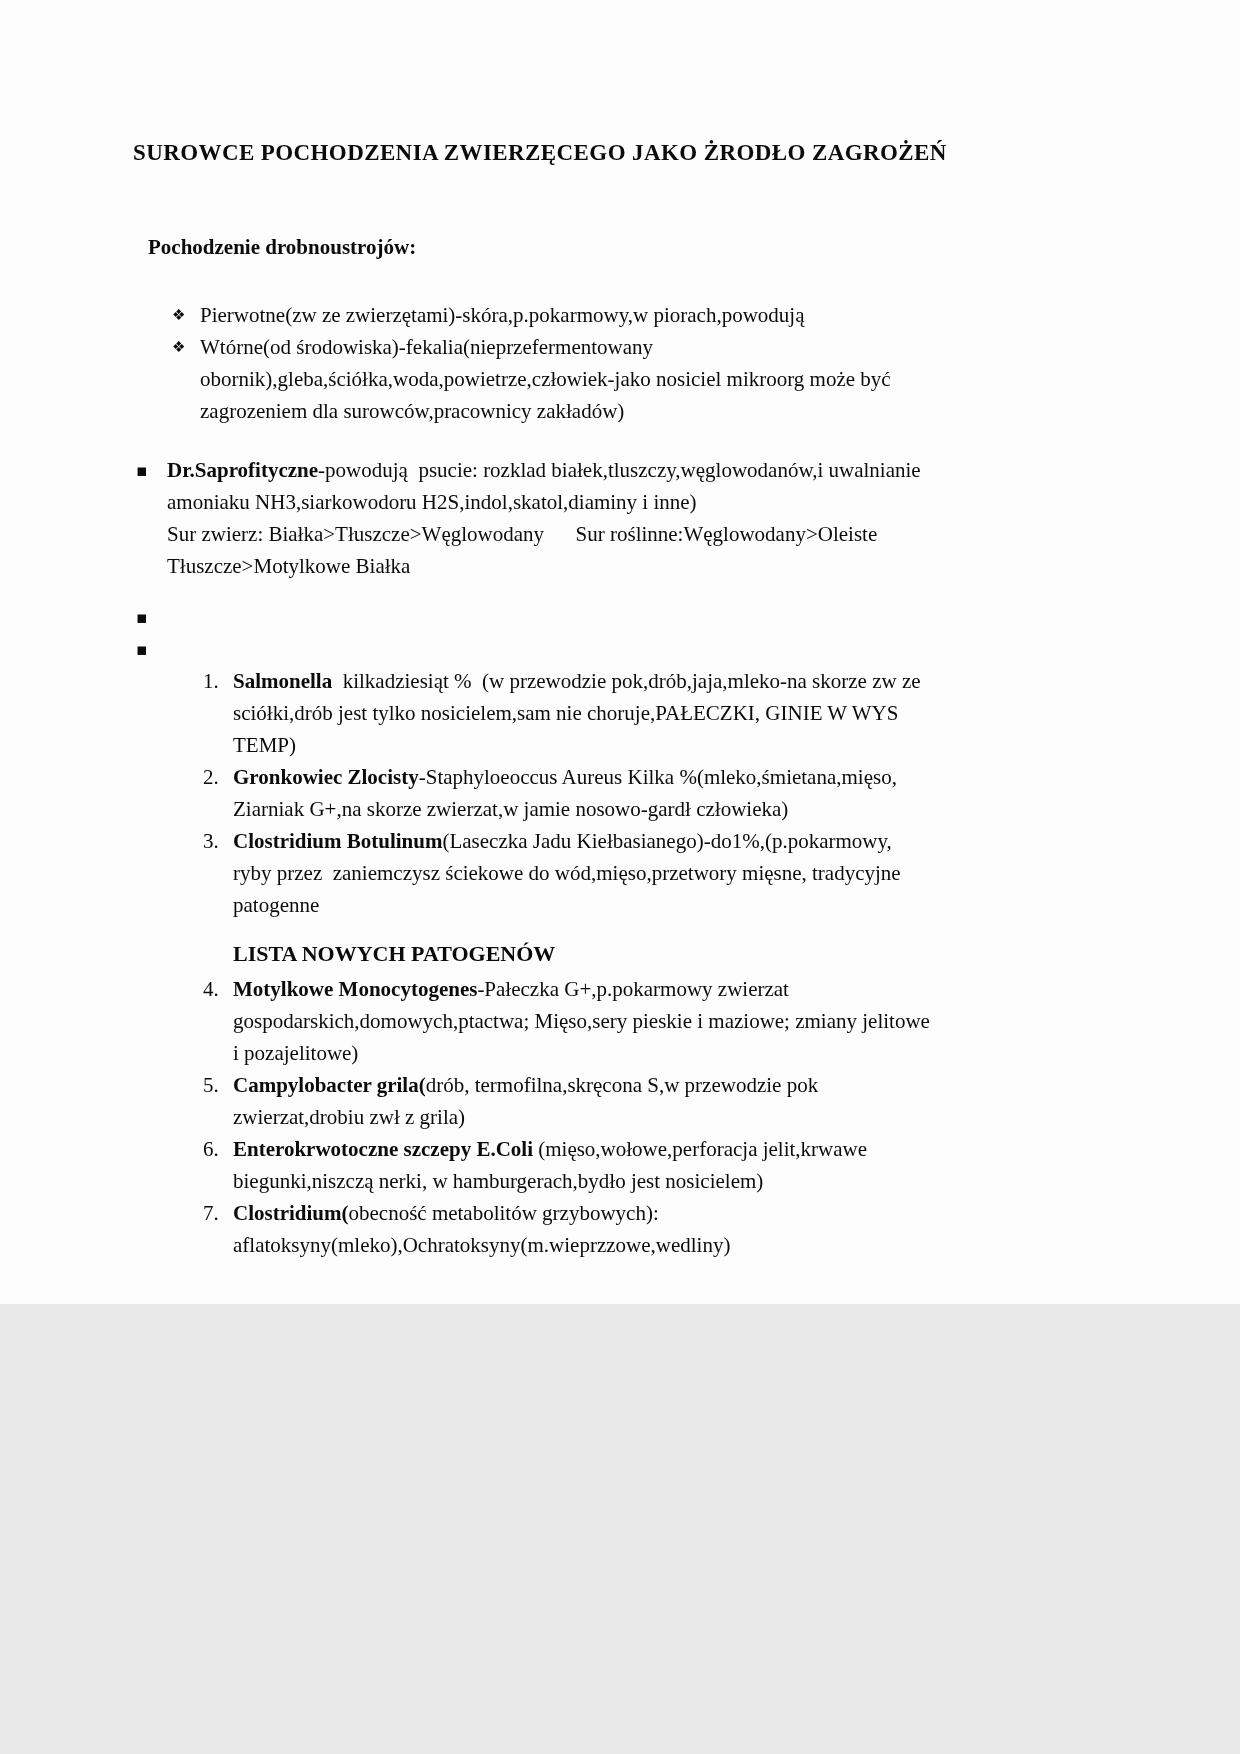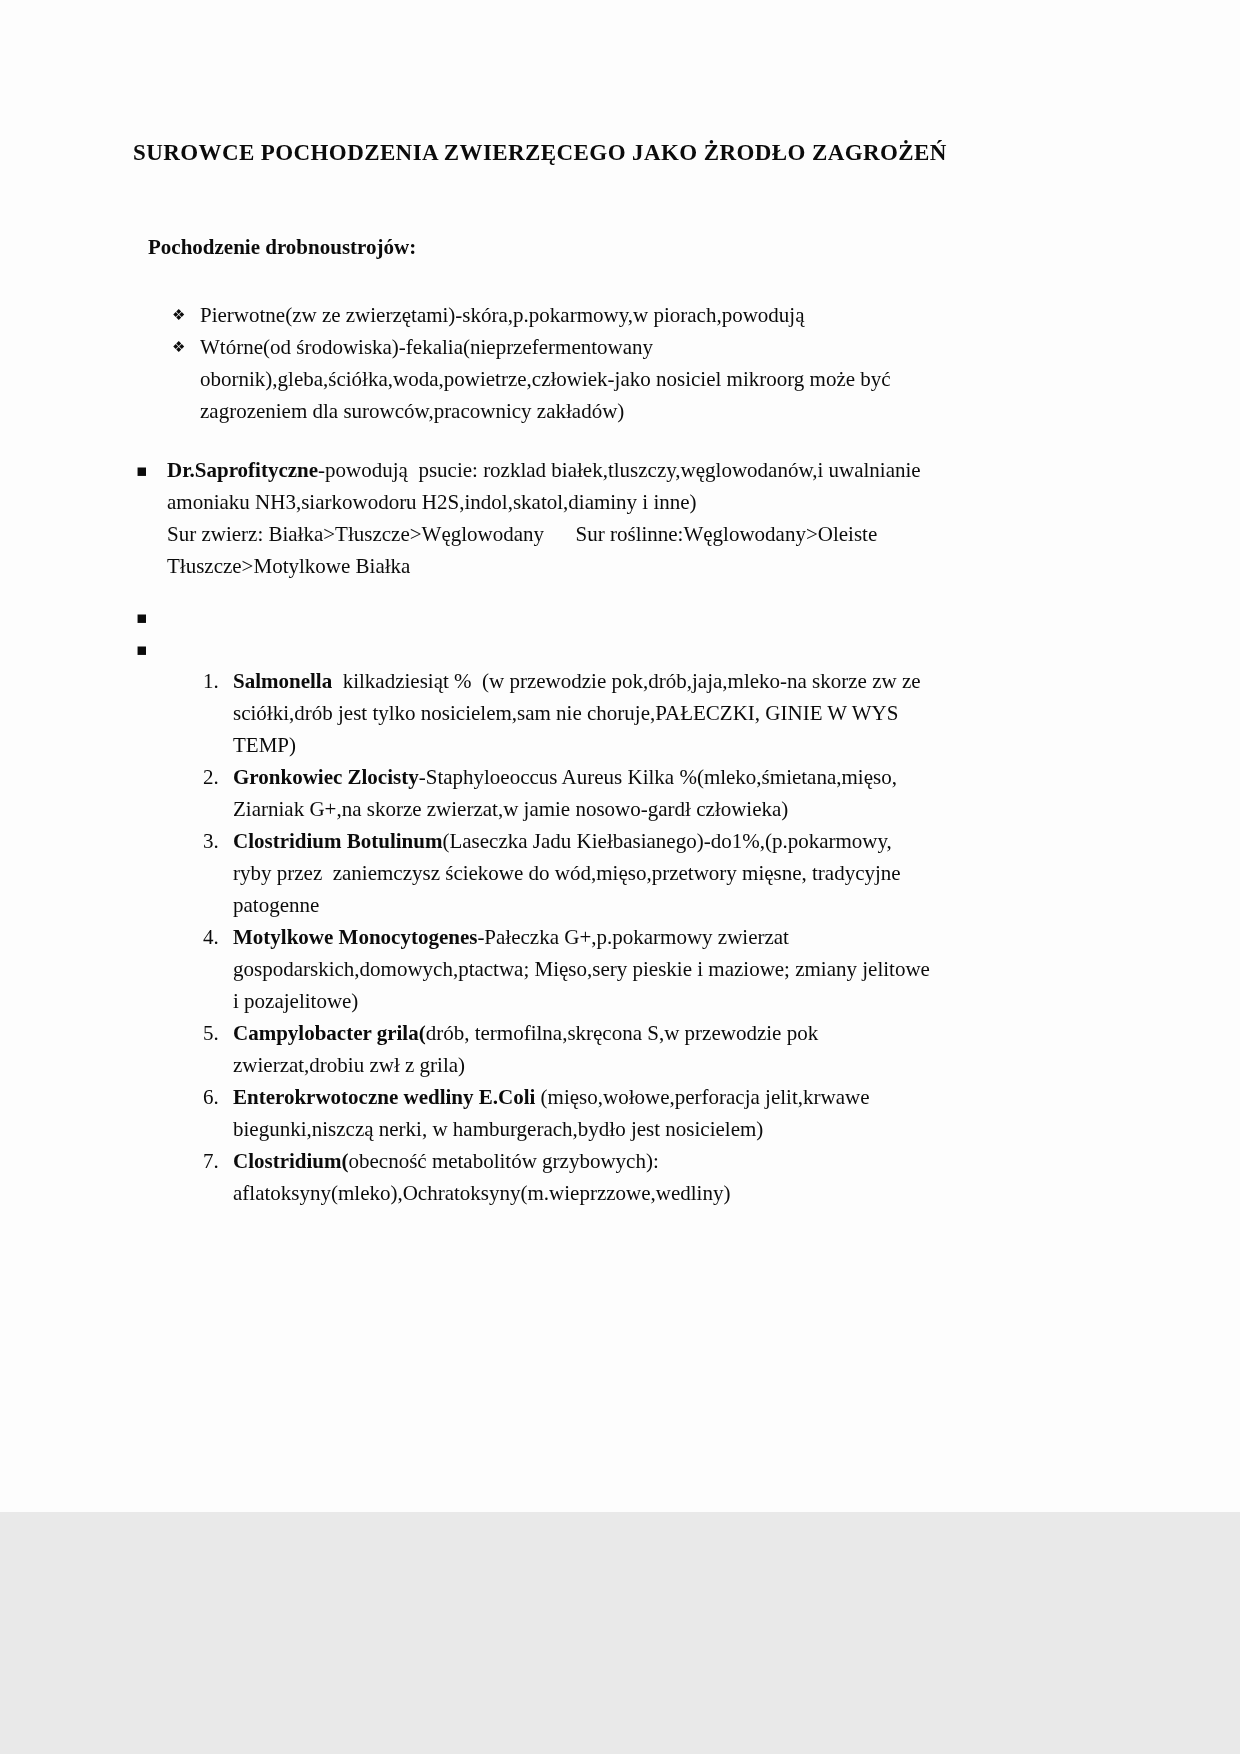--- a/index.html
+++ b/index.html
@@ -1,18 +1,18 @@
 <!DOCTYPE html>
 <html><head>
 <meta charset="utf-8">
 <style>
   html,body{margin:0;padding:0;background:#e9e9e9;}
   .page{
     position:relative;
-    width:1240px;height:1512px;
+    width:1240px;height:1304px;
     margin:0 auto;
     background:#fdfdfd;
     overflow:hidden;
     font-family:"Liberation Serif","DejaVu Serif",serif;
     color:#0b0b0b;
     box-sizing:border-box;
     padding:137px 110px 0 133px;
   }
   .doc-title{
     font-size:23px;line-height:32px;font-weight:bold;
@@ -101,33 +101,34 @@
       <div class="li">
         <span class="marker marker-numbered">2.</span>
         <div class="txt"><b>Gronkowiec Zlocisty</b>-Staphyloeoccus Aureus Kilka %(mleko,śmietana,mięso,<br>Ziarniak G+,na skorze zwierzat,w jamie nosowo-gardł człowieka)</div>
       </div>
       <div class="li">
         <span class="marker marker-numbered">3.</span>
         <div class="txt"><b>Clostridium Botulinum</b>(Laseczka Jadu Kiełbasianego)-do1%,(p.pokarmowy,<br>ryby przez  zaniemczysz ściekowe do wód,mięso,przetwory mięsne, tradycyjne<br>patogenne</div>
       </div>
     </div>
 
+  <h3 class="list-heading">LISTA NOWYCH PATOGENÓW</h3>
 
   <div class="list numbered-list">
       <div class="li">
         <span class="marker marker-numbered">4.</span>
         <div class="txt"><b>Motylkowe Monocytogenes</b>-Pałeczka G+,p.pokarmowy zwierzat<br>gospodarskich,domowych,ptactwa; Mięso,sery pieskie i maziowe; zmiany jelitowe<br>i pozajelitowe)</div>
       </div>
       <div class="li">
         <span class="marker marker-numbered">5.</span>
         <div class="txt"><b>Campylobacter grila(</b>drób, termofilna,skręcona S,w przewodzie pok<br>zwierzat,drobiu zwł z grila)</div>
       </div>
       <div class="li">
         <span class="marker marker-numbered">6.</span>
-        <div class="txt"><b>Enterokrwotoczne wedliny E.Coli</b> (mięso,wołowe,perforacja jelit,krwawe<br>biegunki,niszczą nerki, w hamburgerach,bydło jest nosicielem)</div>
+        <div class="txt"><b>Enterokrwotoczne szczepy E.Coli</b> (mięso,wołowe,perforacja jelit,krwawe<br>biegunki,niszczą nerki, w hamburgerach,bydło jest nosicielem)</div>
       </div>
       <div class="li">
         <span class="marker marker-numbered">7.</span>
         <div class="txt"><b>Clostridium(</b>obecność metabolitów grzybowych):<br>aflatoksyny(mleko),Ochratoksyny(m.wieprzzowe,wedliny)</div>
       </div>
     </div>
 
 </div>
 
 </body></html>

